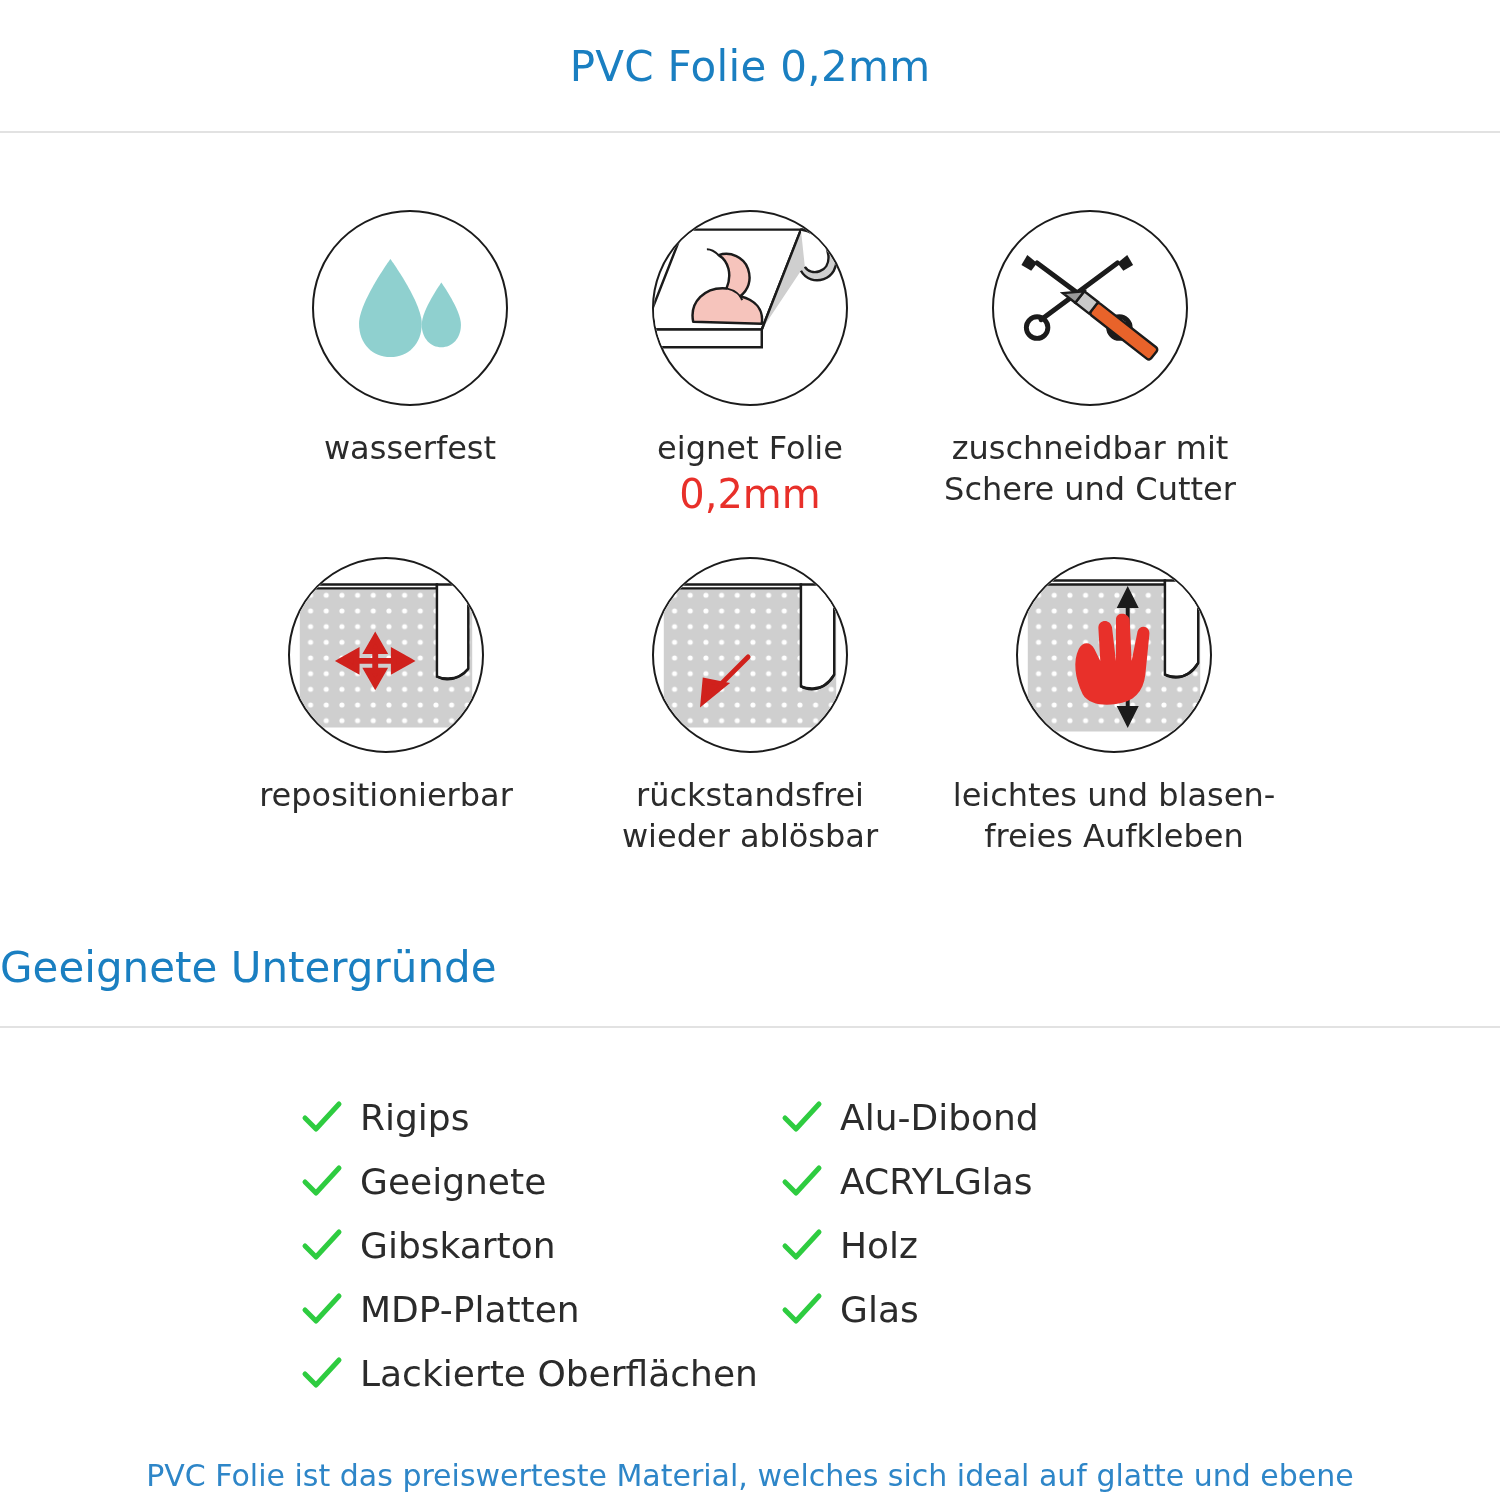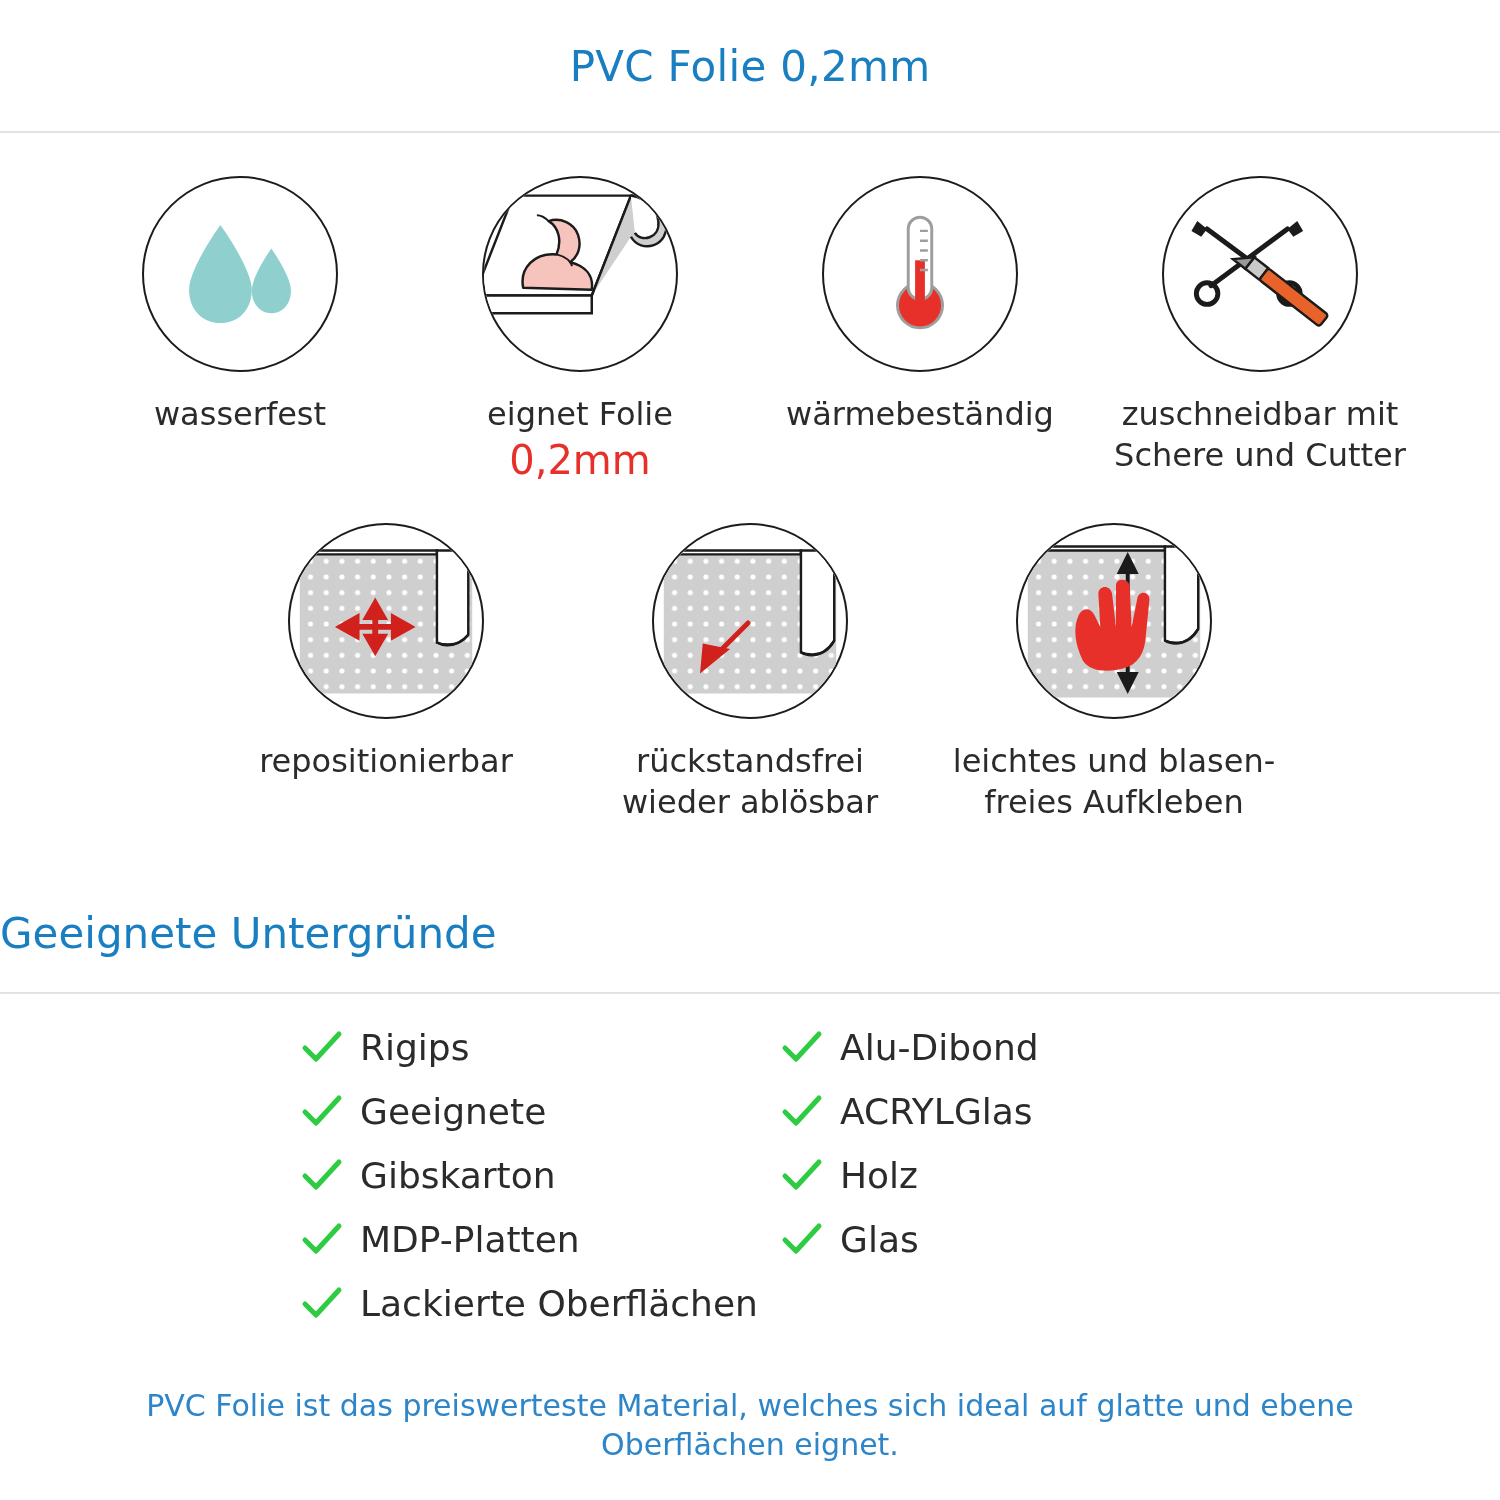--- a/index.html
+++ b/index.html
@@ -32,20 +32,21 @@
   }
   .rule {
     height: 2px;
     background: #e2e2e2;
     margin: 40px 0 0 0;
   }
 
   
   .features {
     padding-top: 43px;
+    margin-top: 34px;
   }
   .row {
     display: flex;
     justify-content: center;
     align-items: flex-start;
   }
   .row-1 .feature { width: 340px; }
   .row-2 { margin-top: 38px; gap: 12px; }
   .row-2 .feature { width: 352px; }
 
@@ -88,21 +89,21 @@
   .rule2 {
     height: 2px;
     background: #e2e2e2;
     margin-top: 34px;
   }
 
   
   .lists {
     display: flex;
     justify-content: center;
-    padding-top: 28px;
+    padding-top: 64px;
   }
   .list-col { width: 480px; }
   .list-col.right { width: 420px; }
   .list-item {
     display: flex;
     align-items: center;
     margin-bottom: 12px;
     height: 52px;
   }
   .check {
@@ -162,38 +163,20 @@
 
             <path d="M40 112 C36 92 52 76 74 78 C80 64 76 50 66 44 C78 40 92 46 96 58 C100 70 96 80 88 86 C104 90 112 100 110 114 Z" fill="#f6c4bc" stroke="#1b1b1b" stroke-width="2.5" stroke-linejoin="round"></path>
             <path d="M74 78 C82 80 88 84 90 90" fill="none" stroke="#1b1b1b" stroke-width="2"></path>
             <path d="M66 44 C62 40 58 38 54 38" fill="none" stroke="#1b1b1b" stroke-width="2"></path>
           </svg>
         </div>
         <div class="caption">eignet Folie</div>
         <div class="subcaption">0,2mm</div>
       </div>
 
-      <div class="feature">
-        <div class="circle">
-          <svg class="icon-svg" viewBox="0 0 196 196">
-
-            <circle cx="98" cy="130" r="23" fill="#e8302a" stroke="#9e9e9e" stroke-width="3"></circle>
-
-            <rect x="86" y="40" width="24" height="84" rx="12" fill="#ffffff" stroke="#9e9e9e" stroke-width="3"></rect>
-            <rect x="93" y="84" width="10" height="42" fill="#e8302a"></rect>
-
-            <line x1="98" y1="54" x2="106" y2="54" stroke="#9e9e9e" stroke-width="2.5"></line>
-            <line x1="98" y1="64" x2="106" y2="64" stroke="#9e9e9e" stroke-width="2.5"></line>
-            <line x1="98" y1="74" x2="106" y2="74" stroke="#9e9e9e" stroke-width="2.5"></line>
-            <line x1="98" y1="84" x2="106" y2="84" stroke="#9e9e9e" stroke-width="2.5"></line>
-            <line x1="98" y1="94" x2="106" y2="94" stroke="#9e9e9e" stroke-width="2.5"></line>
-          </svg>
-        </div>
-        <div class="caption">wärmebeständig</div>
-      </div>
 
       <div class="feature">
         <div class="circle">
           <svg class="icon-svg" viewBox="0 0 196 196">
 
             <g stroke="#1b1b1b" stroke-width="5" fill="none" stroke-linecap="round">
               <line x1="44" y1="52" x2="122" y2="110"></line>
               <line x1="126" y1="52" x2="48" y2="110"></line>
             </g>
             <path d="M44 52 L34 44 L28 54 L38 60 Z" fill="#1b1b1b"></path>

